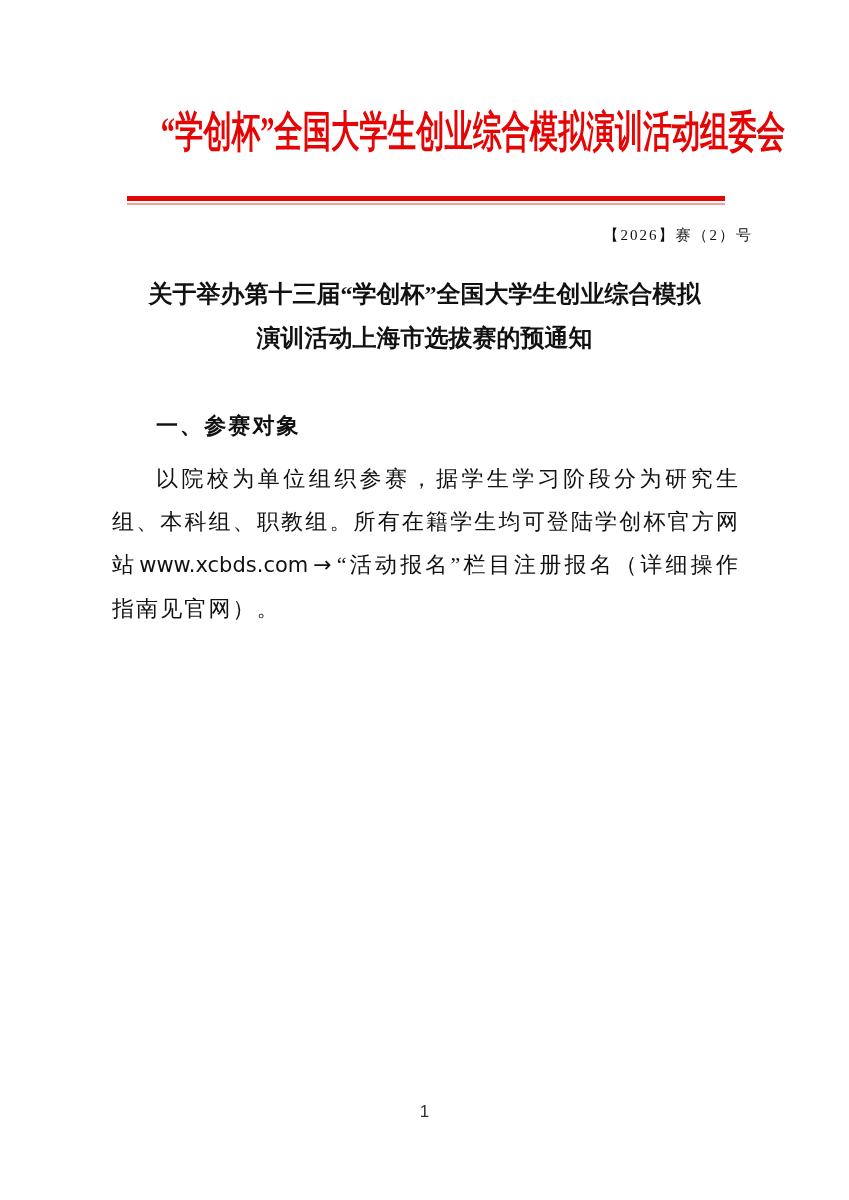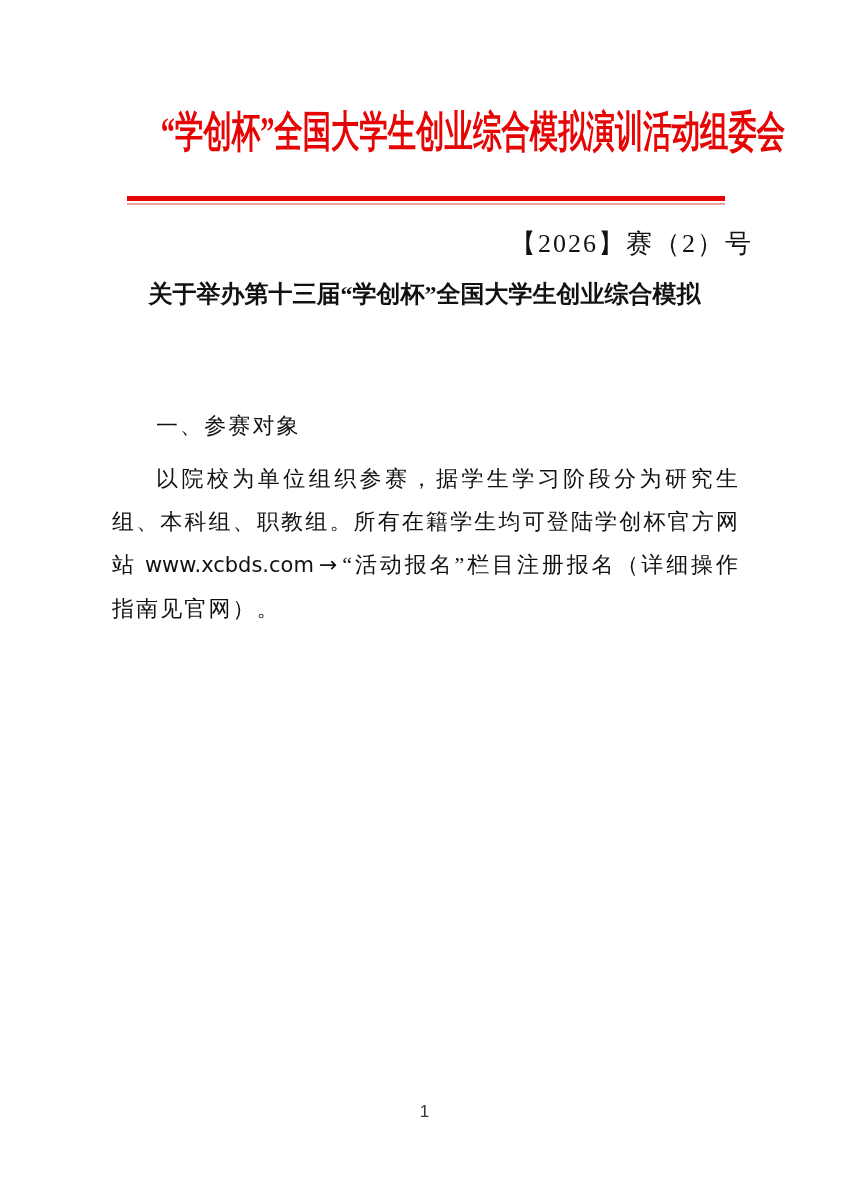--- a/index.html
+++ b/index.html
@@ -42,21 +42,21 @@
     width: 598px;
   }
   .red-rule .thick { height: 5px; background: #e60505; }
   .red-rule .thin  { height: 2px; background: #f0a3a3; margin-top: 2px; }
 
   
   .doc-number {
     position: absolute;
     top: 226px;
     right: 96px;
-    font-size: 26px;
+    font-size: 15px;
     letter-spacing: 2px;
     color: #111111;
   }
 
   
   .doc-title {
     position: absolute;
     top: 272px;
     left: 0;
     width: 849px;
@@ -78,28 +78,28 @@
     letter-spacing: 2.1px;
     text-align: justify;
     color: #111111;
   }
   .doc-body p { margin: 0; }
   .salutation { text-indent: 0; }
   .para { text-indent: 2em; }
   .section-heading {
     text-indent: 2em;
     font-family: "Liberation Sans", "DejaVu Sans", sans-serif;
-    font-weight: normal;
+    font-weight: bold;
     margin: 12px 0 10px 0 !important;
   }
   .latin {
     font-family: "DejaVu Sans", "Liberation Sans", sans-serif;
     letter-spacing: 0;
     font-size: 21px;
-    margin: 0 5px 0 8px;
+    margin: 0 5px 0 2px;
   }
   .arrow {
     font-family: "DejaVu Sans", sans-serif;
     letter-spacing: 0;
     margin-right: 5px;
   }
 
   
   .page-number {
     position: absolute;
@@ -123,20 +123,21 @@
 
   <div class="red-rule">
     <div class="thick"></div>
     <div class="thin"></div>
   </div>
 
   <div class="doc-number">【2026】赛（2）号</div>
 
   <div class="doc-title">
     <div>关于举办第十三届“学创杯”全国大学生创业综合模拟</div>
+    <div>演训活动上海市选拔赛的预通知</div>
   </div>
 
   <div class="doc-body">
 
 
 
     <p class="section-heading">一、参赛对象</p>
 
     <p class="para">
       <span>以院校为单位组织参赛，据学生学习阶段分为研究生组、本科组、职教组。所有在籍学生均可登陆学创杯官方网站</span><span class="latin">www.xcbds.com</span><span class="arrow">→</span><span>“活动报名”栏目注册报名（详细操作指南见官网）。</span>

